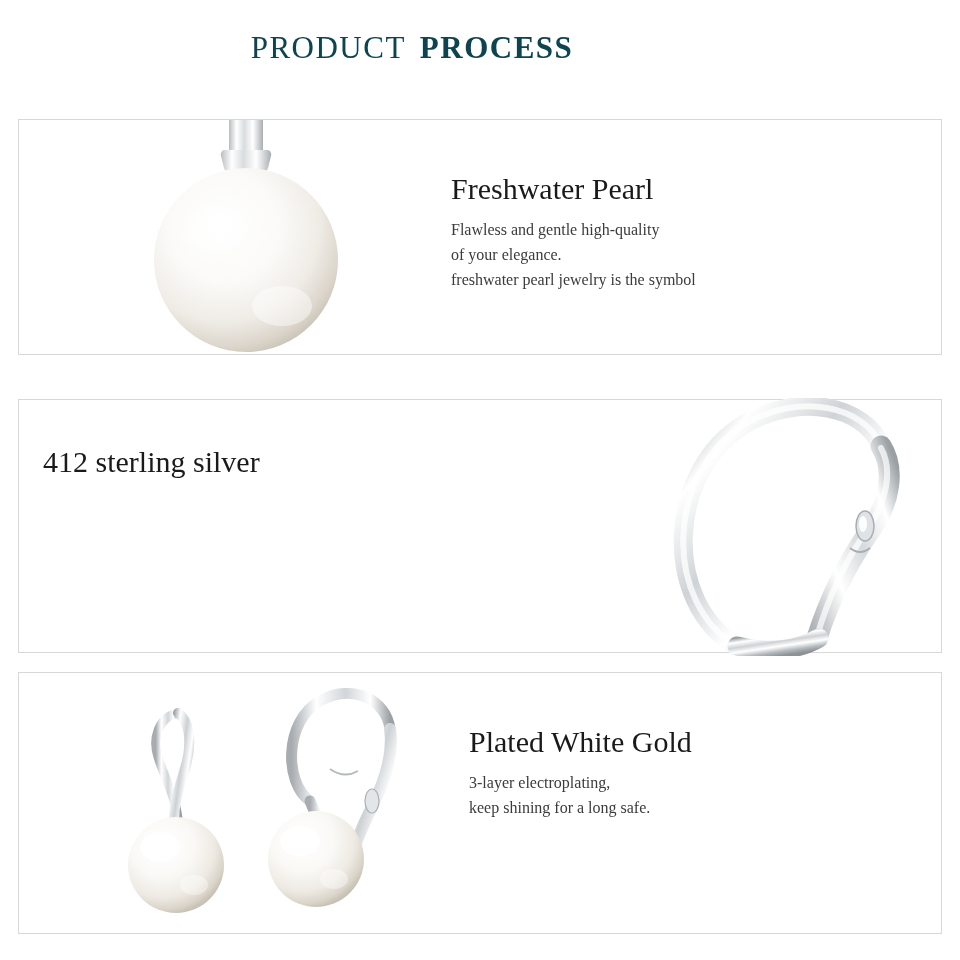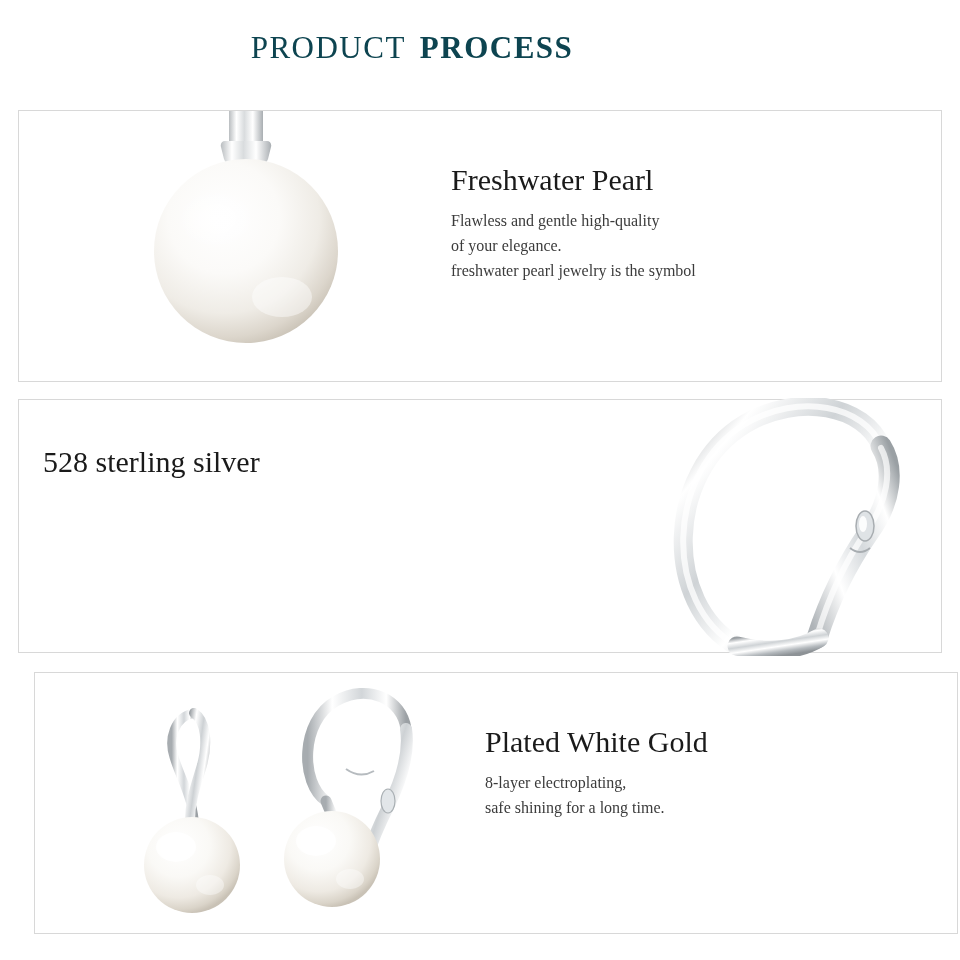--- a/index.html
+++ b/index.html
@@ -47,23 +47,23 @@
 
   
   .panel {
     position: absolute;
     left: 18px;
     width: 924px;
     border: 1px solid #d8d8d8;
     background: #ffffff;
     box-sizing: border-box;
   }
-  #panel-1 { top: 110px; height: 272px; }
+  #panel-1 { top: 119px; height: 236px; }
   #panel-2 { top: 399px; height: 254px; }
-  #panel-3 { top: 672px; height: 262px; margin-left: 16px; }
+  #panel-3 { top: 672px; height: 262px; }
 
   .panel-inner {
     position: relative;
     width: 100%;
     height: 100%;
   }
 
   
   .text-block {
     position: absolute;
@@ -152,21 +152,21 @@
         </div>
       </div>
 
     </div>
   </div>
 
   <div class="panel" id="panel-2">
     <div class="panel-inner">
 
       <div class="text-block" id="text-2">
-        <div class="block-title">528 sterling silver</div>
+        <div class="block-title">412 sterling silver</div>
       </div>
 
       <div class="img-area" id="img-2">
         <svg width="310" height="258" viewBox="0 0 310 258">
           <defs>
             <linearGradient id="hoopGrad" x1="0" y1="0" x2="1" y2="1">
               <stop offset="0%" stop-color="#9ba0a4"></stop>
               <stop offset="18%" stop-color="#ffffff"></stop>
               <stop offset="40%" stop-color="#cfd3d6"></stop>
               <stop offset="60%" stop-color="#ffffff"></stop>
@@ -242,21 +242,21 @@
           <path d="M236 96 q14 10 28 2" stroke="#b6bbbf" stroke-width="2" fill="none"></path>
           <circle cx="222" cy="186" r="48" fill="url(#pearlGrad3)"></circle>
           <ellipse cx="206" cy="168" rx="20" ry="15" fill="#ffffff" opacity="0.85"></ellipse>
           <ellipse cx="240" cy="206" rx="14" ry="10" fill="#ffffff" opacity="0.4"></ellipse>
         </svg>
       </div>
 
       <div class="text-block" id="text-3">
         <div class="block-title">Plated White Gold</div>
         <div class="block-desc">
-          <div>8-layer electroplating,</div>
-          <div>safe shining for a long time.</div>
+          <div>3-layer electroplating,</div>
+          <div>keep shining for a long safe.</div>
         </div>
       </div>
 
     </div>
   </div>
 
 </div>
 
 </body></html>

